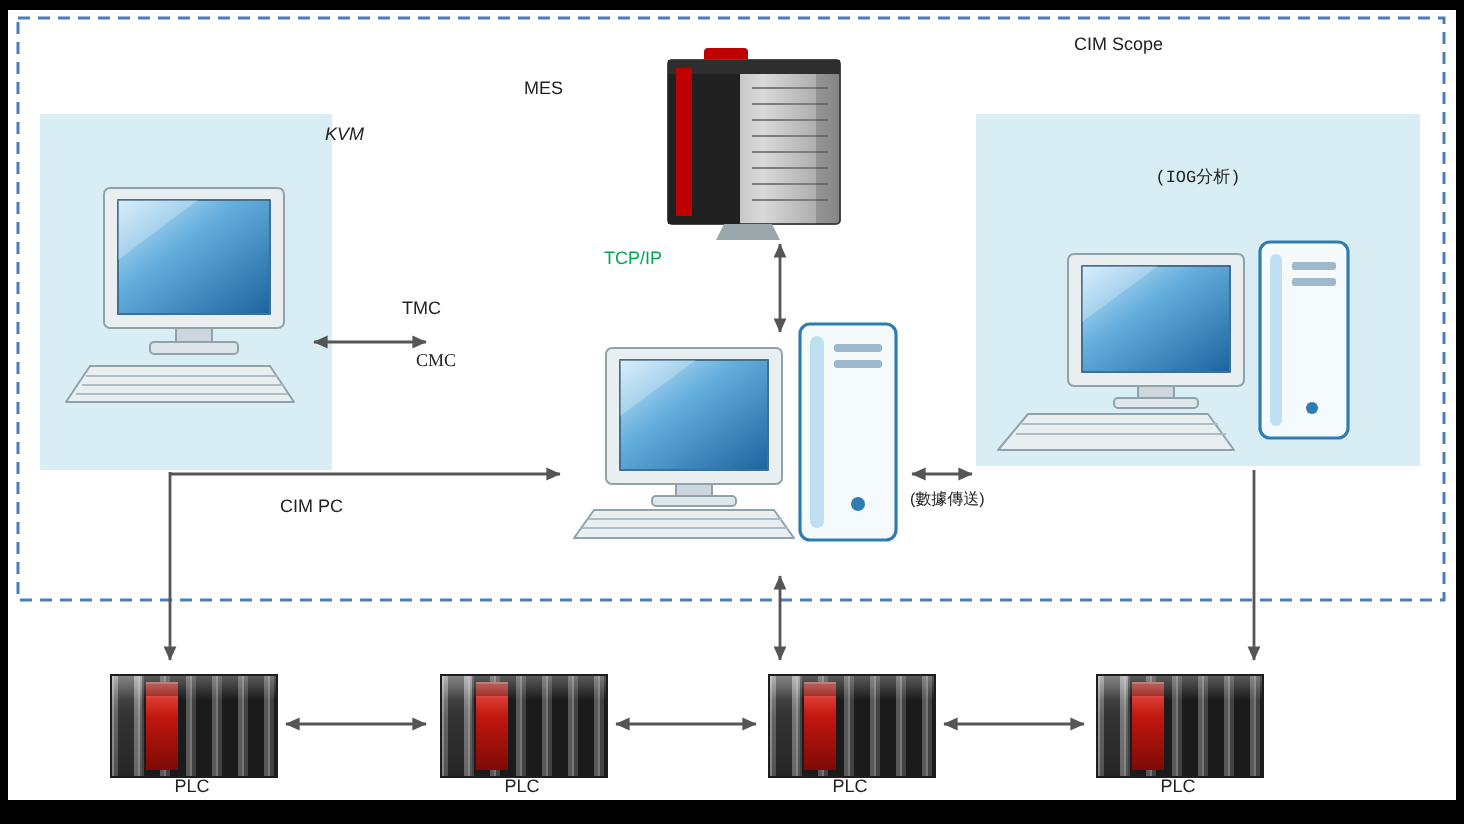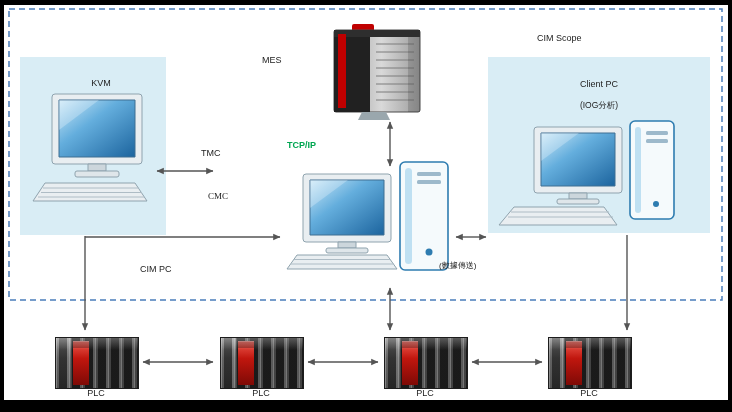--- a/index.html
+++ b/index.html
@@ -3,31 +3,31 @@
 <meta charset="utf-8">
 <style>
   html,body{margin:0;padding:0;background:#000;}
   .stage{position:relative;width:732px;height:412px;background:#000;overflow:hidden;
          font-family:"Liberation Sans", sans-serif;}
   .canvas{position:absolute;left:4px;top:5px;width:724px;height:395px;background:#ffffff;}
   .zone{position:absolute;background:#d9edf5;}
   .kvm-zone{left:20px;top:57px;width:146px;height:178px;}
   .client-zone{left:488px;top:57px;width:222px;height:176px;}
   .art{position:absolute;left:0;top:0;}
-  .lbl{position:absolute;font-size:9px;color:#222;white-space:nowrap;line-height:11px;margin-top:16px;}
+  .lbl{position:absolute;font-size:9px;color:#222;white-space:nowrap;line-height:11px;}
   #lbl-scope{left:537px;top:17px;}
   #lbl-mes{left:262px;top:39px;}
-  #lbl-tcpip{left:287px;top:124px;color:#00a651;font-weight:bold;}
-  #lbl-kvm{left:20px;top:62px;width:162px;text-align:center;}
-  #lbl-tmc{left:201px;top:132px;}
+  #lbl-tcpip{left:302px;top:124px;color:#00a651;font-weight:normal;}
+  #lbl-kvm{left:20px;top:62px;width:162px;text-align:right;font-style:italic;}
+  #lbl-tmc{left:201px;top:149px;}
   #lbl-cmc{left:208px;top:175px;font-family:Liberation Serif, serif;}
   #lbl-cimpc{left:140px;top:248px;}
   #lbl-client{left:488px;top:63px;width:222px;text-align:center;}
-  #lbl-iog{left:488px;top:84px;width:222px;text-align:center;font-size:8.5px;}
-  #lbl-link{left:439px;top:244px;font-size:8px;}
+  #lbl-iog{left:488px;top:84px;width:222px;text-align:center;font-size:8.5px;font-family:Liberation Mono, monospace;}
+  #lbl-link{left:455px;top:244px;font-size:8px;}
   .plc{position:absolute;width:101px;height:64px;top:337px;}
   .p1{left:55px;} .p2{left:220px;} .p3{left:384px;} .p4{left:548px;}
   .plc-photo{position:absolute;left:0;top:0;width:82px;height:50px;background:#303030;overflow:hidden;border:1px solid #1d1d1d;}
   .plc-left{position:absolute;left:0;top:0;width:15px;height:100%;
             background:linear-gradient(180deg,#9a9a9a,#5c5c5c 40%,#444444);}
   .plc-modules{position:absolute;left:0;top:0;width:100%;height:100%;
             background:repeating-linear-gradient(90deg, rgba(205,205,205,.45) 0 1px,
             rgba(120,120,120,.25) 1px 3px, rgba(0,0,0,.45) 3px 11px, rgba(165,165,165,.35) 11px 13px);}
   .plc-red{position:absolute;left:17px;top:3px;width:16px;height:44px;
             background:linear-gradient(180deg,#ef5a4e,#c0160e 40%,#7e0a06);
@@ -179,16 +179,15 @@
     </g>
   </svg>
 
   <div class="lbl" id="lbl-scope">CIM Scope</div>
   <div class="lbl" id="lbl-mes">MES</div>
   <div class="lbl" id="lbl-tcpip">TCP/IP</div>
   <div class="lbl" id="lbl-kvm">KVM</div>
   <div class="lbl" id="lbl-tmc">TMC</div>
   <div class="lbl" id="lbl-cmc">CMC</div>
   <div class="lbl" id="lbl-cimpc">CIM PC</div>
-  <div class="lbl" id="lbl-client">Client PC</div>
   <div class="lbl" id="lbl-iog">(IOG分析)</div>
   <div class="lbl" id="lbl-link">(數據傳送)</div>
 </div>
 
 </body></html>

